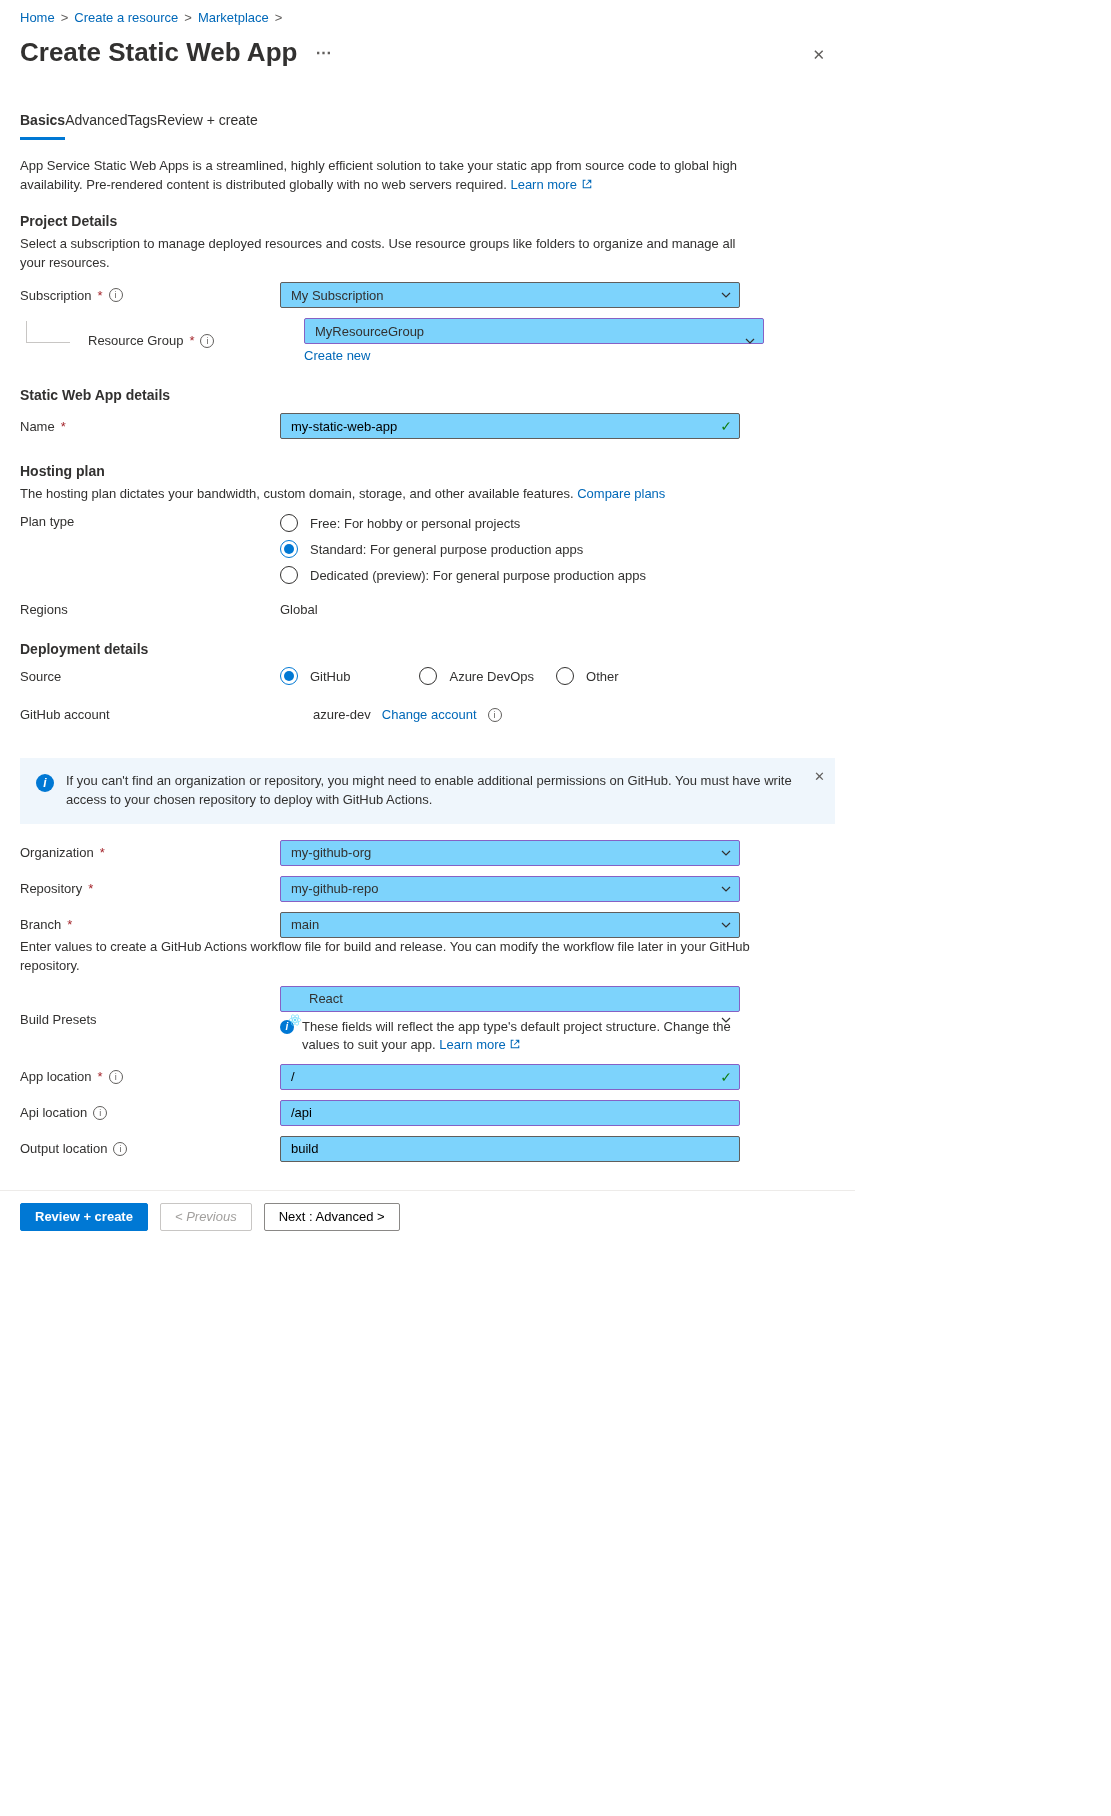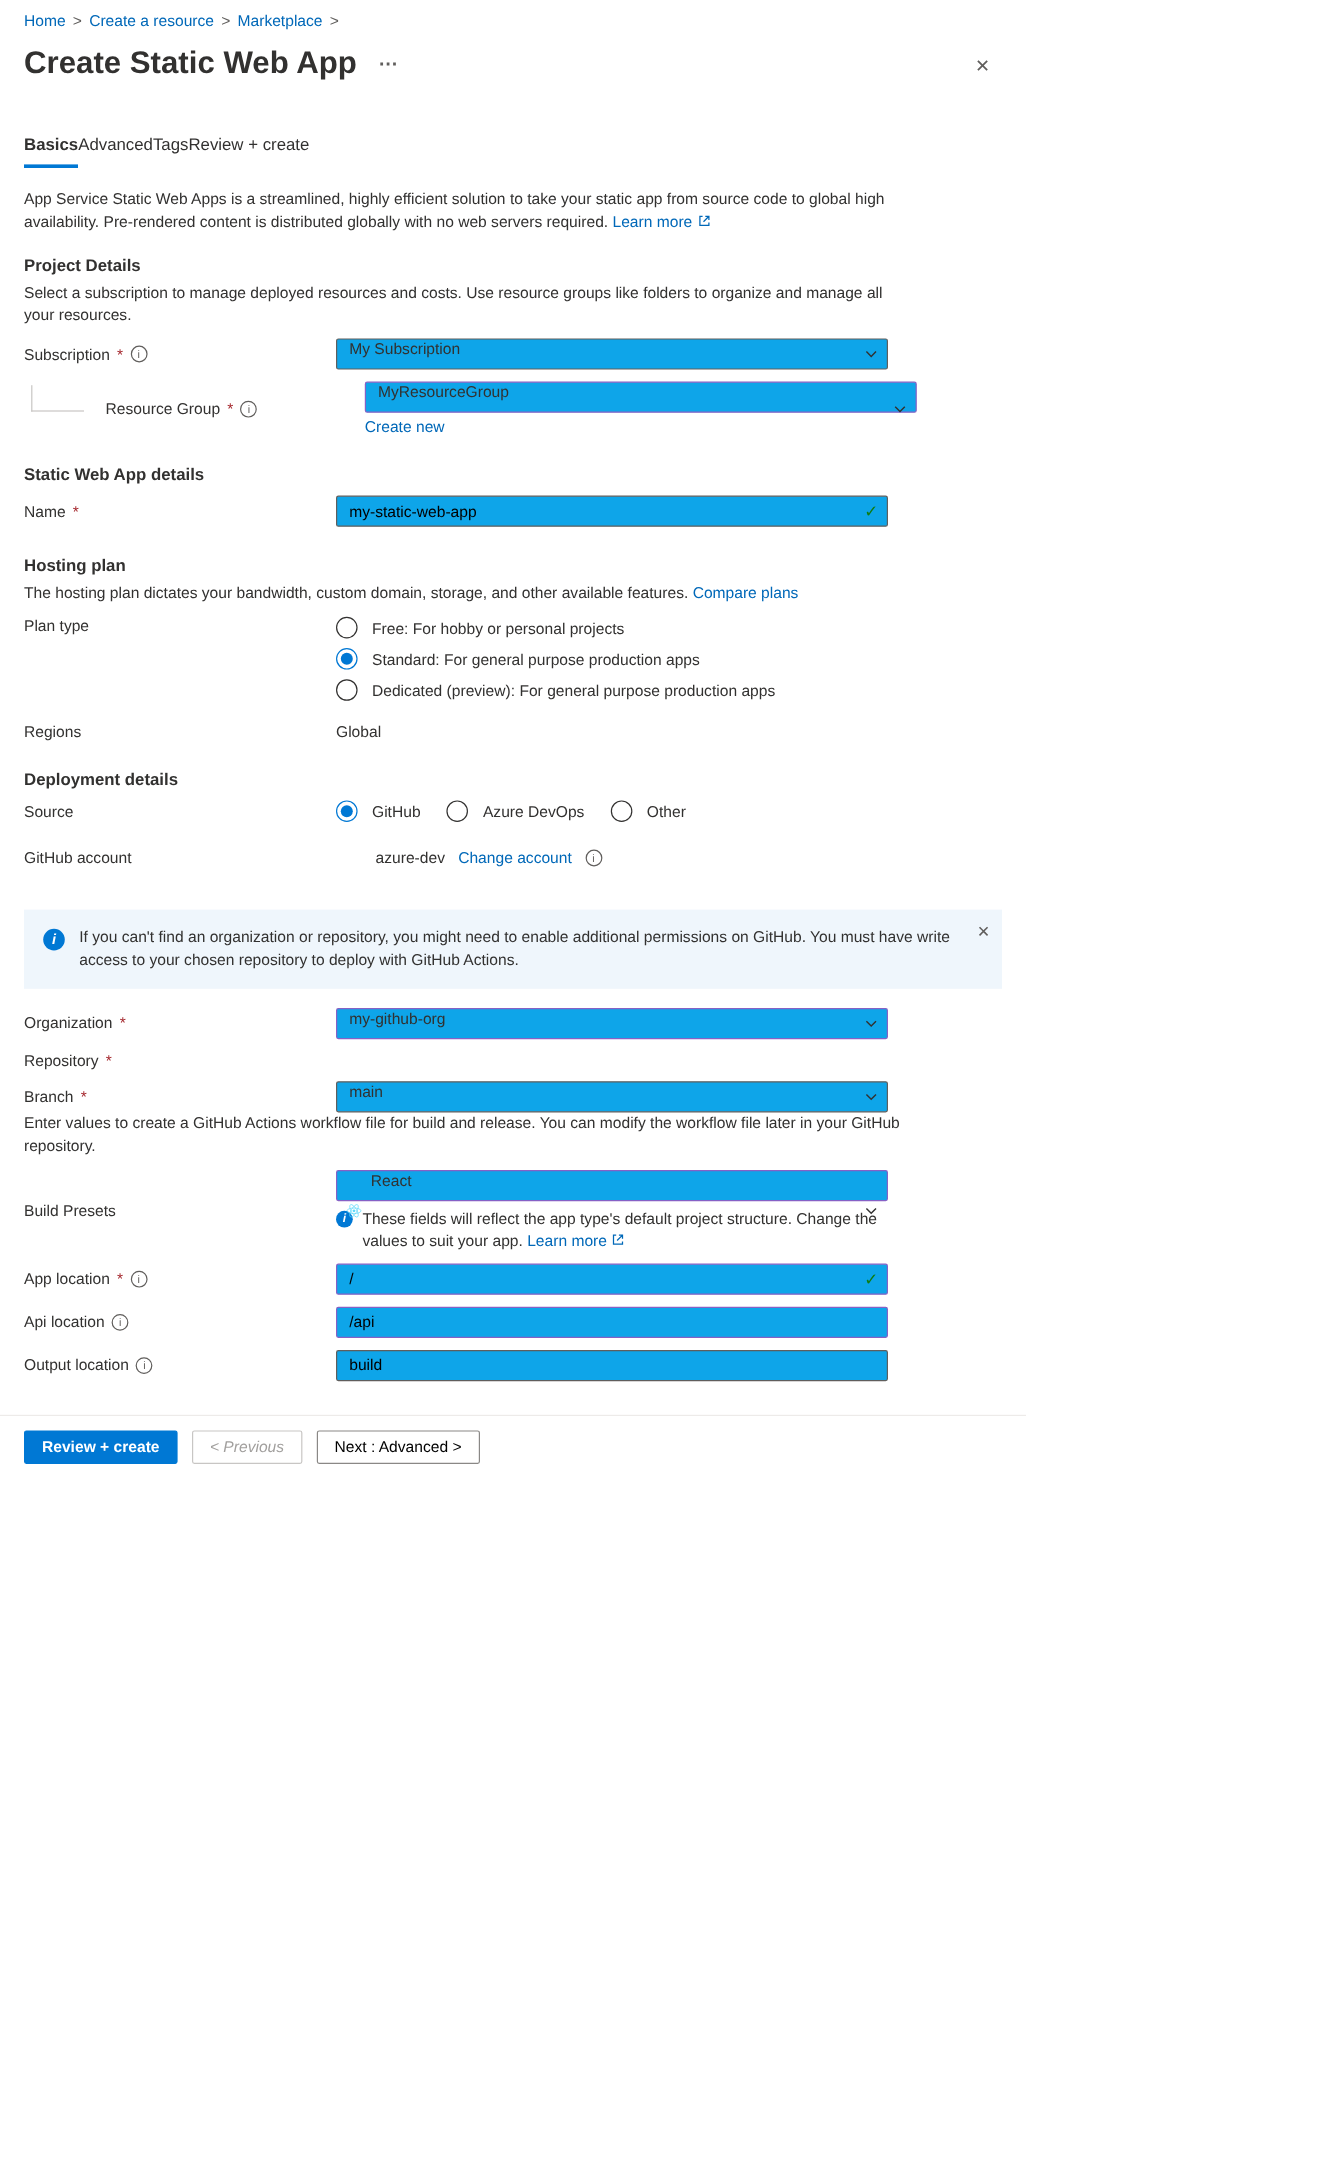--- a/index.html
+++ b/index.html
@@ -85,22 +85,23 @@
   .field-control { flex: 1; max-width: 460px; position:relative; }
 
   .select, .input {
     width: 100%;
     height: 26px;
     border: 1px solid #605e5c;
     border-radius: 2px;
     padding: 0 28px 0 10px;
     font-size: 13px;
     font-family: inherit;
-    background: #0ea5e9;
+    background: #7dd3fc;
     display: flex;
+    align-items: center;
     cursor: pointer;
   }
   .select .chev {
     position: absolute; right: 8px; top: 50%; transform: translateY(-50%);
     pointer-events: none;
   }
   .purple { border-color: #8661c5; }
   .check-icon {
     position:absolute; right: 8px; top:50%; transform: translateY(-50%);
     color: #107c10; font-size: 14px;
@@ -290,21 +291,21 @@
 
   <div class="field-row">
     <div class="field-label">
       <span>Source</span>
     </div>
     <div class="field-control radio-inline-group">
       <div class="radio-row" style="margin-bottom:0;">
         <span class="radio selected"></span>
         <span>GitHub</span>
       </div>
-      <div class="radio-row" style="margin-bottom:0;">
+      <div class="radio-row" style="margin-bottom:0;margin-left:47px;">
         <span class="radio"></span>
         <span>Azure DevOps</span>
       </div>
       <div class="radio-row" style="margin-bottom:0;">
         <span class="radio"></span>
         <span>Other</span>
       </div>
     </div>
   </div>
 
@@ -337,20 +338,28 @@
             <path d="M2 4l4 4 4-4" fill="none" stroke="#323130" stroke-width="1.2"></path>
           </svg>
       </div>
     </div>
   </div>
 
   <div class="field-row">
     <div class="field-label">
       <span>Repository</span>
       <span class="req">*</span>
+    </div>
+    <div class="field-control">
+      <div class="select purple">
+        <span>my-github-repo</span>
+        <svg class="chev" width="12" height="12" viewBox="0 0 12 12">
+            <path d="M2 4l4 4 4-4" fill="none" stroke="#323130" stroke-width="1.2"></path>
+          </svg>
+      </div>
     </div>
   </div>
 
   <div class="field-row">
     <div class="field-label">
       <span>Branch</span>
       <span class="req">*</span>
     </div>
     <div class="field-control">
       <div class="select">

